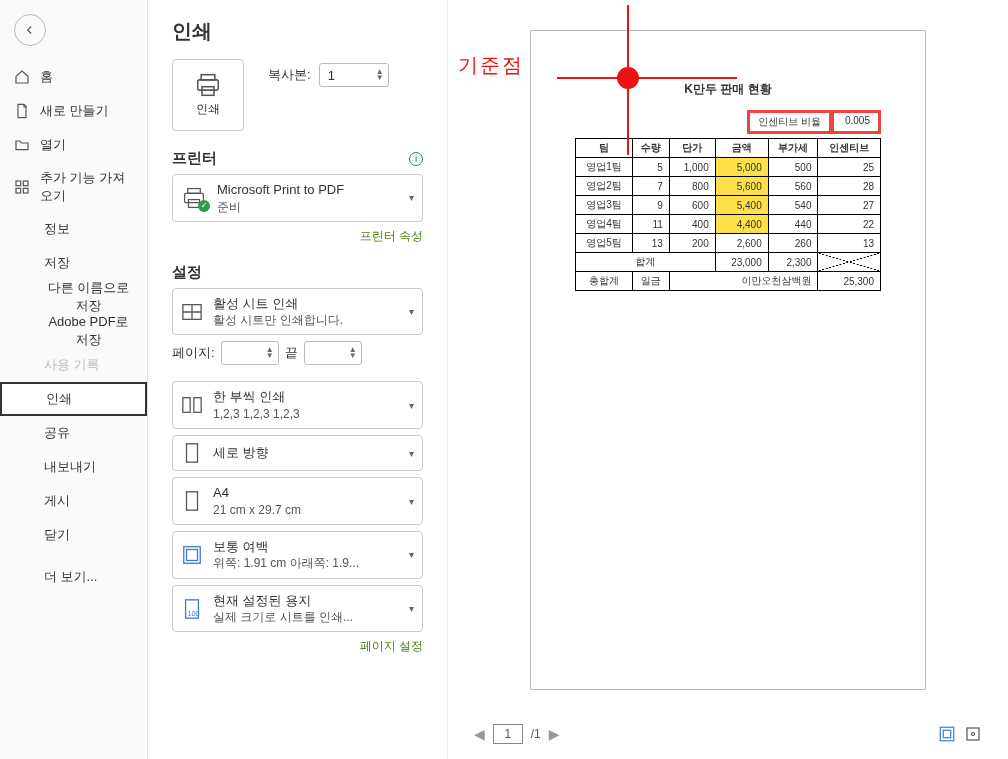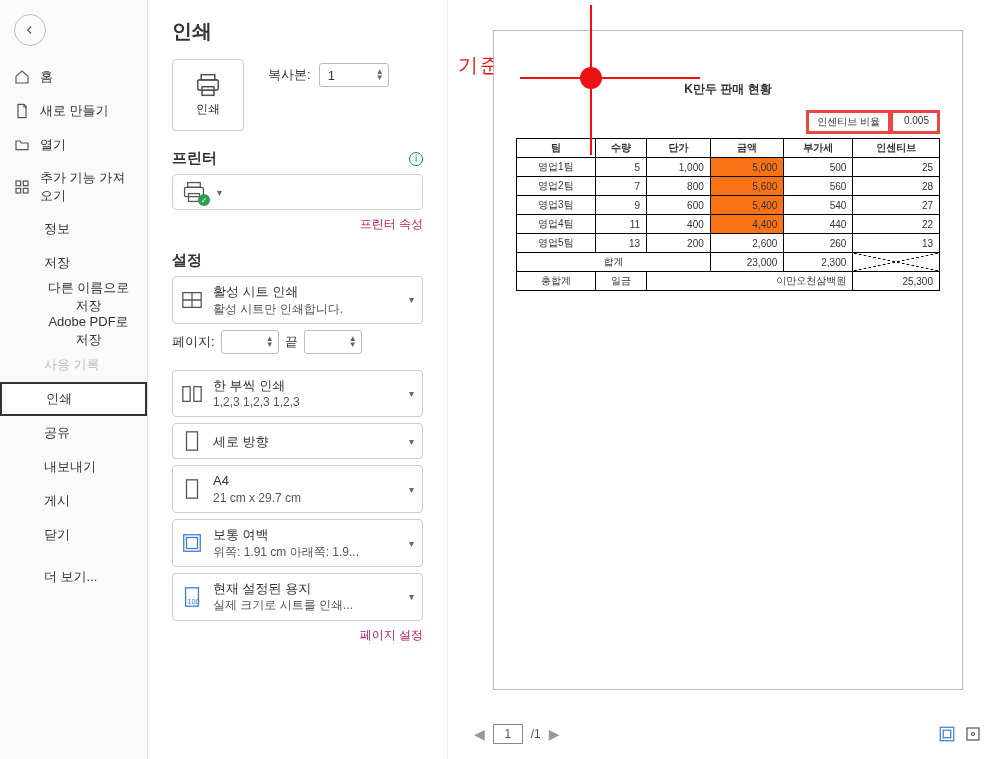--- a/index.html
+++ b/index.html
@@ -25,45 +25,45 @@
   .spin { display: flex; align-items: center; border: 1px solid #bbb; border-radius: 3px; height: 24px; width: 70px; padding: 0 4px 0 8px; justify-content: space-between; }
   .spin-btns { display:flex; flex-direction:column; line-height:6px; font-size:8px; color:#666; cursor:pointer;}
   .section-head { display:flex; align-items:center; justify-content:space-between; margin-top:18px; margin-bottom:6px; }
   .section-title { font-size: 15px; font-weight:600; }
   .info-icon { width:14px; height:14px; border:1.5px solid #1a8a64; border-radius:50%; color:#1a8a64; font-size:10px; display:flex; align-items:center; justify-content:center; }
   .optcard { border:1px solid #ccc; border-radius:4px; padding:6px 8px; display:flex; align-items:center; gap:10px; position:relative; margin-bottom:6px; cursor:pointer; }
   .optcard .texts { flex:1; line-height:1.35; }
   .optcard .t1 { font-size:13px; }
   .optcard .t2 { font-size:12px; color:#555; white-space:nowrap; overflow:hidden; text-overflow:ellipsis; max-width: 180px;}
   .dropchev { font-size:10px; color:#666; }
-  .linkish { color:#be185d; font-size:12px; text-align:right; margin-bottom:4px; cursor:pointer;}
+  .linkish { color:#4d7c0f; font-size:12px; text-align:right; margin-bottom:4px; cursor:pointer;}
   .opt-icon { width:22px; height:22px; flex:none; }
   .pages-row { display:flex; align-items:center; gap:6px; margin-bottom:16px; font-size:13px; }
   .pages-row .spin { width:58px; }
   
   .printer-mini { position:relative; width:26px; height:22px; }
   .printer-mini svg{width:26px;height:22px;}
   .printer-mini .chk{position:absolute;right:-3px;bottom:-3px;width:12px;height:12px;border-radius:50%;background:#2e9c4f;color:#fff;font-size:8px;display:flex;align-items:center;justify-content:center;}
   
   .preview-wrap { flex:1; position:relative; background:#fff; padding:30px 20px 10px 20px; display:flex; flex-direction:column;}
   .paper-stage{flex:1; display:flex; align-items:flex-start; justify-content:center; position:relative;}
-  .paper { width:470px; height:660px; border:1px solid #bbb; background:#fff; position:relative; padding:50px 22px;}
+  .paper { width:396px; height:660px; border:1px solid #bbb; background:#fff; position:relative; padding:50px 44px;}
   .crosshair{position:absolute; left:36px; top:4px; pointer-events:none;}
   .crosshair .dot{width:22px;height:22px;background:#e11;border-radius:50%;position:absolute;left:50px;top:32px;}
   .crosshair .hline{position:absolute;left:-10px;top:42px;width:180px;height:2px;background:#e11;}
   .crosshair .vline{position:absolute;left:60px;top:-30px;width:2px;height:150px;background:#e11;}
   .anno-label{position:absolute; left:-10px; top:22px; color:#e11; font-size:20px; font-weight:400; letter-spacing:2px;}
   
   .doc-title{ text-align:center; font-weight:700; font-size:12px; margin-bottom:12px;}
   .mini-row{ display:flex; justify-content:flex-end; gap:0; font-size:10px; margin-bottom:4px;}
   .mini-row .cell{border:3px solid #ef4444; padding:2px 8px; margin-left:-1px;}
   table.data{ border-collapse:collapse; width:100%; font-size:10px;}
   table.data th, table.data td{ border:1px solid #000; padding:2px 4px; text-align:center;}
   table.data td.num{ text-align:right; padding-right:6px;}
-  .hl{ background:#f97316; }
+  .hl{ background:#fde047; }
   .xcell{ position:relative; }
   .xcell::before, .xcell::after{ content:""; position:absolute; left:0; right:0; top:0; bottom:0; }
   .xcell::before{ background:linear-gradient(to top right, transparent 49%, #000 49.5%, #000 50.5%, transparent 51%);}
   .xcell::after{ background:linear-gradient(to top left, transparent 49%, #000 49.5%, #000 50.5%, transparent 51%);}
   
   .botnav{ height:30px; display:flex; align-items:center; gap:8px; padding:0 6px; font-size:12px; color:#555;}
   .botnav .pg{ border:1px solid #888; width:30px; height:20px; display:flex; align-items:center; justify-content:center;}
   .botnav .arrow{ cursor:pointer; color:#999; font-size:14px;}
   .botnav .spacer{flex:1;}
   .botnav .ic{ width:18px;height:18px; cursor:pointer;}
@@ -169,20 +169,24 @@
     <span class="info-icon">i</span>
   </div>
   <div class="optcard">
     <div class="printer-mini">
       <svg viewBox="0 0 32 28" fill="none" stroke="#555" stroke-width="1.6">
           <rect x="8" y="2" width="16" height="6"></rect>
           <rect x="4" y="8" width="24" height="12" rx="2"></rect>
           <rect x="9" y="16" width="14" height="10"></rect>
         </svg>
       <span class="chk">✓</span>
+    </div>
+    <div class="texts">
+      <div class="t1">Microsoft Print to PDF</div>
+      <div class="t2">준비</div>
     </div>
     <span class="dropchev">▾</span>
   </div>
   <div class="linkish">프린터 속성</div>
 
   <div class="section-head">
       <span class="section-title">설정</span>
     </div>
 
   <div class="optcard">

